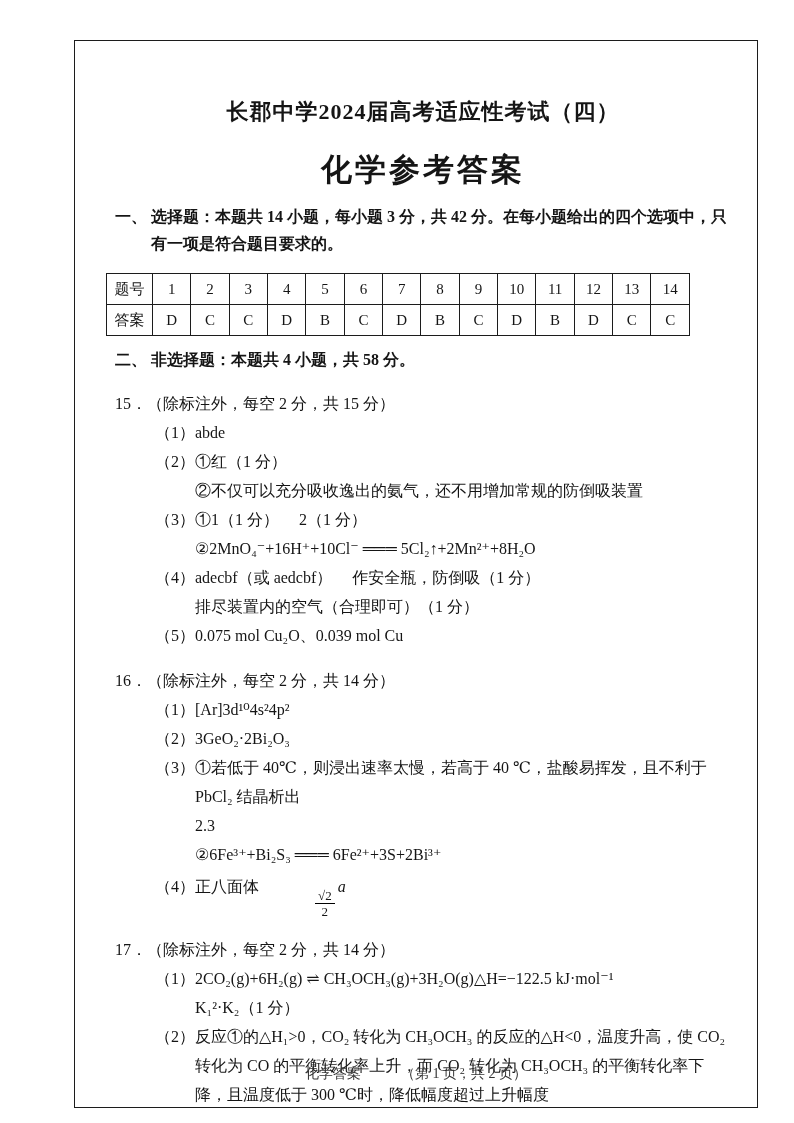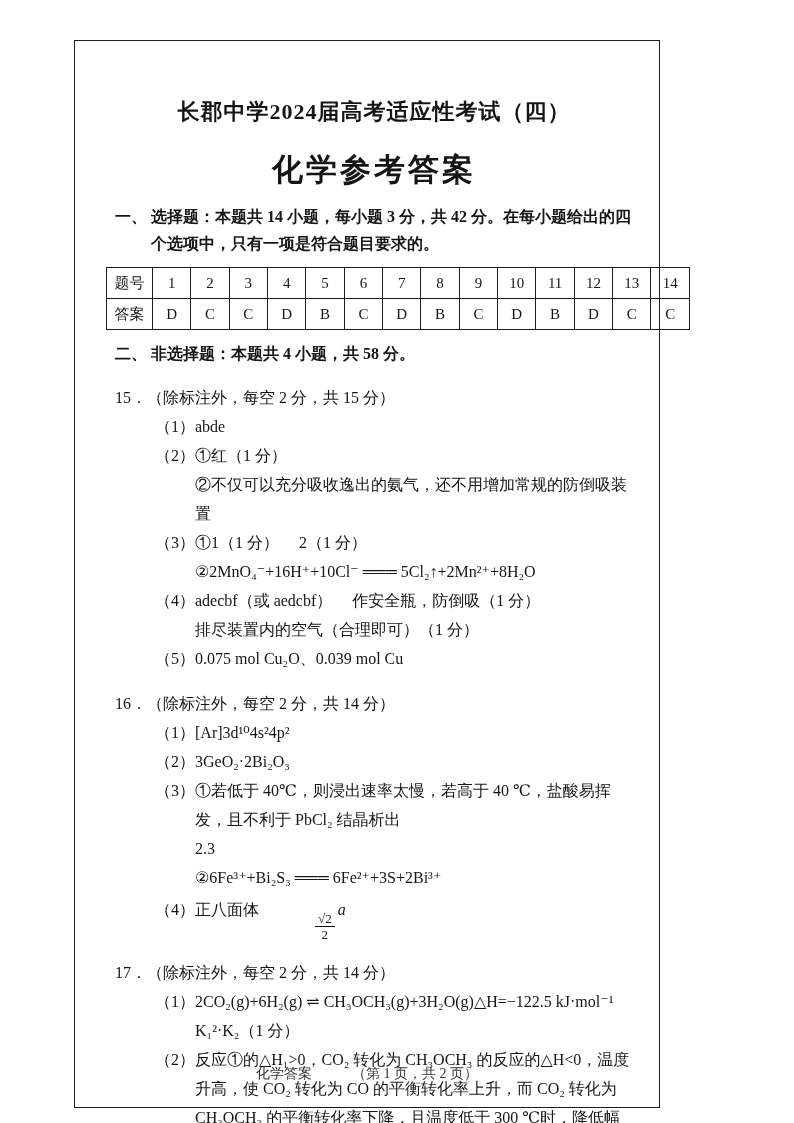--- a/index.html
+++ b/index.html
@@ -3,32 +3,32 @@
 <meta charset="utf-8">
 <style>
   *{margin:0;padding:0;box-sizing:border-box}
   html,body{background:#ffffff}
   body{
     width:794px;height:1123px;position:relative;overflow:hidden;
     font-family:"Liberation Serif","DejaVu Serif",serif;
     color:#151515;font-size:16px;
   }
   .frame{
-    position:absolute;left:74px;top:40px;width:586px;height:1068px;
+    position:absolute;left:74px;top:40px;width:684px;height:1068px;
     border:1px solid #1c1c1c;background:#fff;
     padding:58px 26px 0 40px;
   }
   .title{font-size:22px;font-weight:bold;text-align:center;letter-spacing:1px;line-height:26px}
   .subtitle{font-size:31px;font-weight:bold;text-align:center;letter-spacing:3px;margin-top:24px;line-height:42px}
   .sec{display:flex;font-weight:bold;line-height:27px;margin-top:12px}
   .sec .sec-num{flex:0 0 36px}
   .sec .sec-body{flex:1}
   .ans-table{
     border-collapse:collapse;table-layout:fixed;width:584px;
-    margin:10px 0 0 -9px;text-align:center;font-size:15px;
+    margin:16px 0 0 -9px;text-align:center;font-size:15px;
   }
   .ans-table td{border:1px solid #1c1c1c;height:31px;padding:0}
   .sec2{margin-top:10px}
   .qhead{line-height:29px;margin-top:16px}
   .item{display:flex;margin-left:40px;line-height:29px}
   .ilabel{flex:0 0 40px}
   .ibody{flex:1}
   .gap40{margin-left:20px}
   .gap28{}
   .frac{

